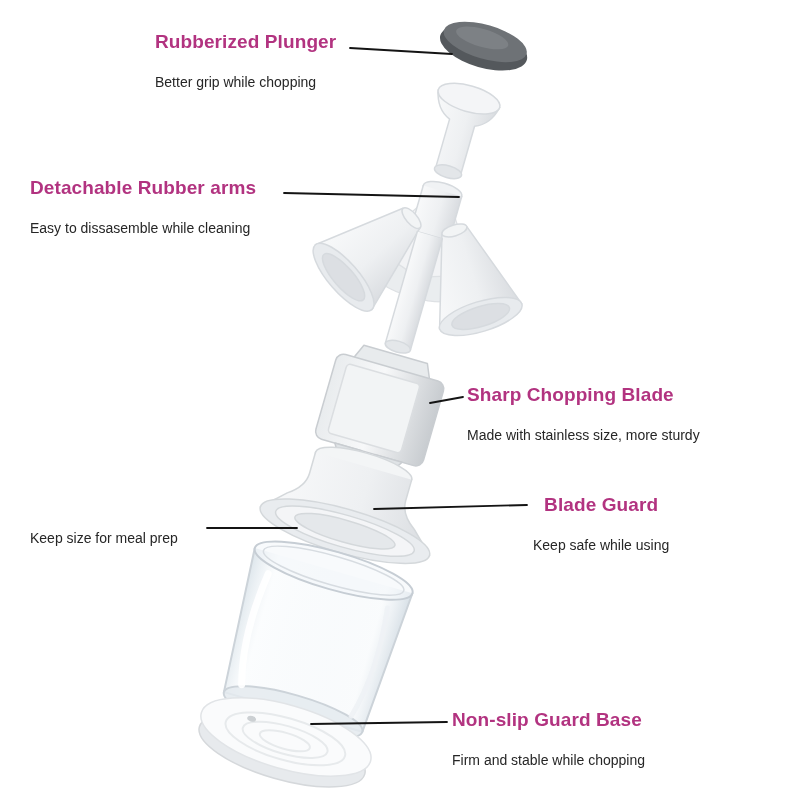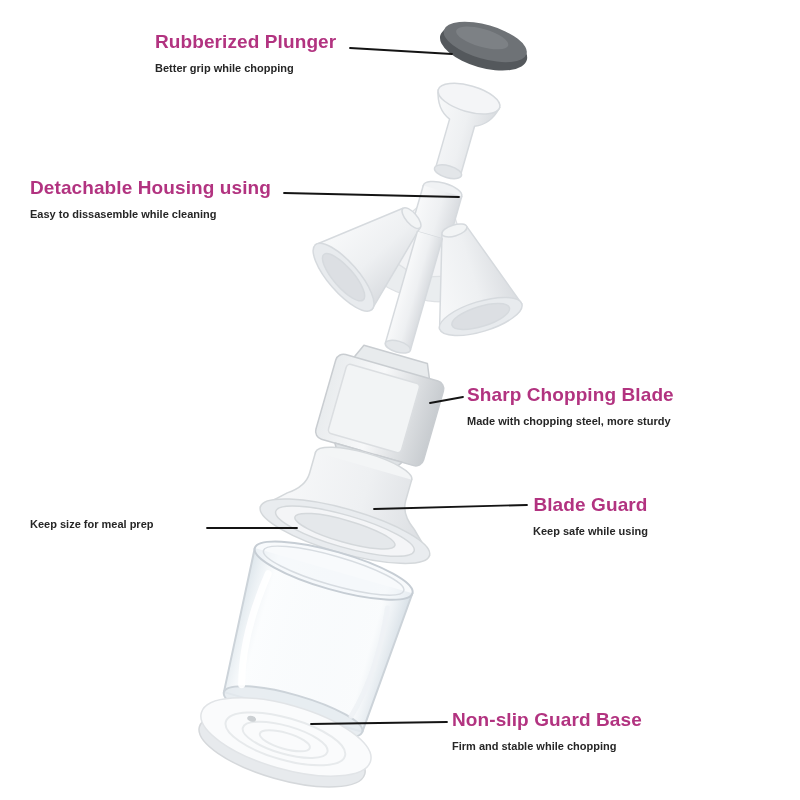--- a/index.html
+++ b/index.html
@@ -3,22 +3,22 @@
 <meta charset="utf-8">
 <style>
   * { margin:0; padding:0; box-sizing:border-box; }
   html,body { width:800px; height:800px; background:#ffffff; overflow:hidden;
               font-family:"Liberation Sans", sans-serif; }
   .stage { position:absolute; left:0; top:0; width:800px; height:800px; }
   .art { position:absolute; left:0; top:0; }
   .callout { position:absolute; }
   .callout h2 { font-size:19px; font-weight:bold; letter-spacing:0.1px;
                 color:var(--accent,#b23380); line-height:1.15; white-space:nowrap; }
-  .callout p  { font-size:11px; color:var(--textcol,#262626); margin-top:9px;
-                line-height:1.2; white-space:nowrap;font-weight:bold; }
+  .callout p  { font-size:14px; color:var(--textcol,#262626); margin-top:21px;
+                line-height:1.2; white-space:nowrap; }
 </style>
 </head>
 <body>
 
 <div class="stage">
 
   <svg class="art" width="800" height="800" viewBox="0 0 800 800">
     <defs>
       <linearGradient id="gWhite" x1="0%" y1="0%" x2="100%" y2="0%">
         <stop offset="0%" stop-color="#f8f9fa"></stop>
@@ -128,27 +128,27 @@
       <line x1="311" y1="724" x2="447" y2="722"></line>
     </g>
   </svg>
 
   <div class="callout" style="left:155px; top:31px;">
     <h2>Rubberized Plunger</h2>
     <p>Better grip while chopping</p>
   </div>
 
   <div class="callout" style="left:30px; top:177px;">
-    <h2>Detachable Housing using</h2>
+    <h2>Detachable Rubber arms</h2>
     <p>Easy to dissasemble while cleaning</p>
   </div>
 
   <div class="callout" style="left:467px; top:384px;">
     <h2>Sharp Chopping Blade</h2>
-    <p>Made with chopping steel, more sturdy</p>
+    <p>Made with stainless size, more sturdy</p>
   </div>
 
   <div class="callout" style="left:533px; top:494px;text-align:center;">
     <h2>Blade Guard</h2>
     <p>Keep safe while using</p>
   </div>
 
   <div class="callout" style="left:30px; top:509px;">
     <p>Keep size for meal prep</p>
   </div>

